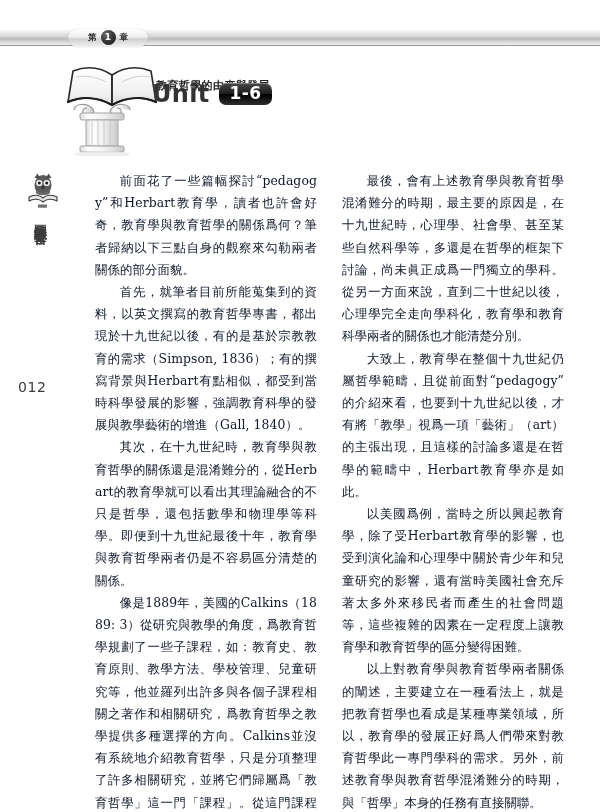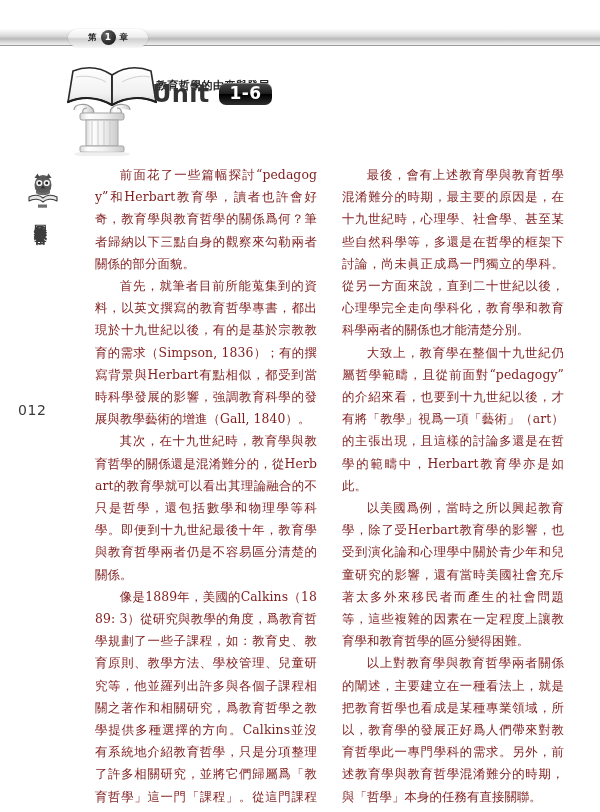--- a/index.html
+++ b/index.html
@@ -178,45 +178,45 @@
     font-weight: bold;
     color: #3d3d3d;
     writing-mode: vertical-rl;
     text-orientation: upright;
     letter-spacing: 1.5px;
     line-height: 1;
   }
   #folio {
     position: absolute;
     left: 18px;
-    top: 402px;
+    top: 379px;
     font-family: "DejaVu Sans", "Liberation Sans", sans-serif;
     font-size: 14px;
     color: #3a3a3a;
     letter-spacing: .6px;
   }
 
   
   #body-columns {
     position: absolute;
     left: 95px;
     top: 160px;
     width: 470px;
     display: flex;
     gap: 25px;
   }
   .column {
     width: 222px;
   }
   .para {
-    margin: 4px 0 0 0;
+    margin: 10px 0 0 0;
     font-family: "DejaVu Serif", "Liberation Serif", serif;
     font-size: 12.4px;
     line-height: 22.2px;
-    color: #7f1d1d;
+    color: #0f172a;
     text-align: justify;
     text-indent: 2em;
     letter-spacing: .1px;
     word-break: break-all;
   }
   .para + .para { margin-top: 0; }
   .col-right .para:first-child { text-indent: 2em; }
 </style>
 </head>
 <body>

